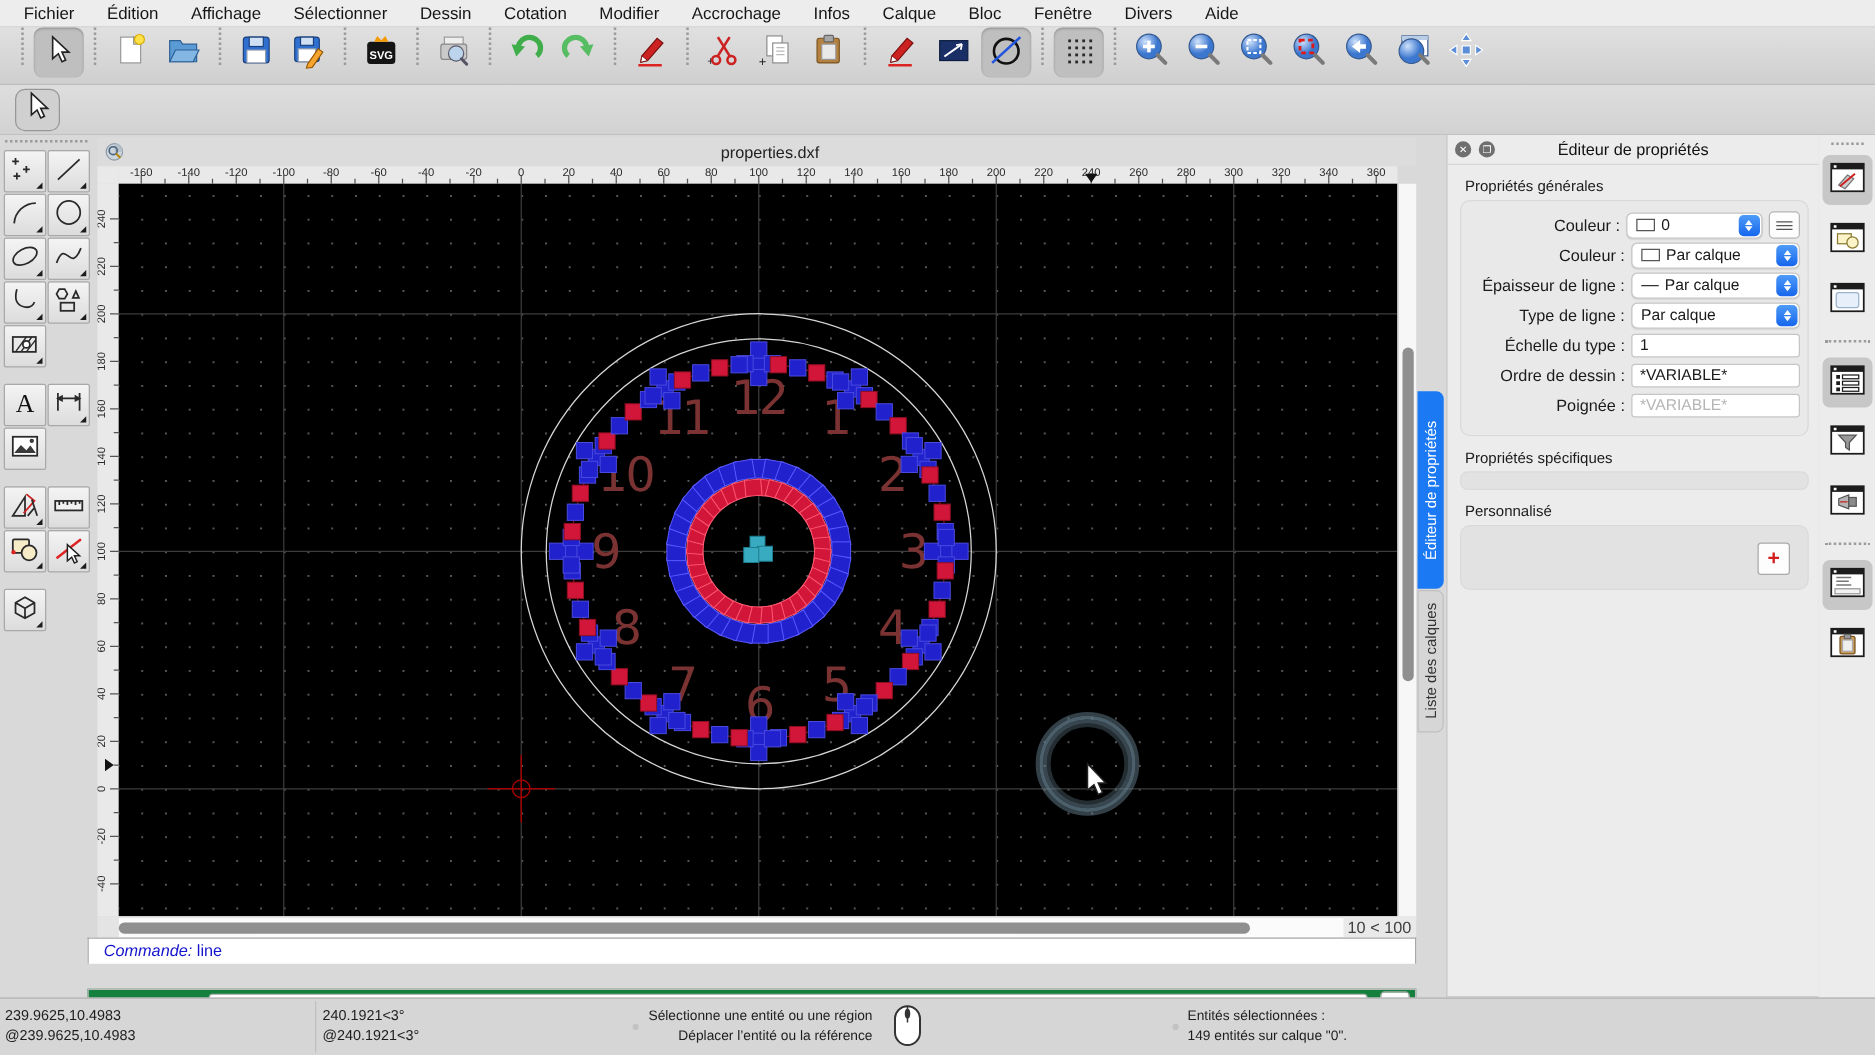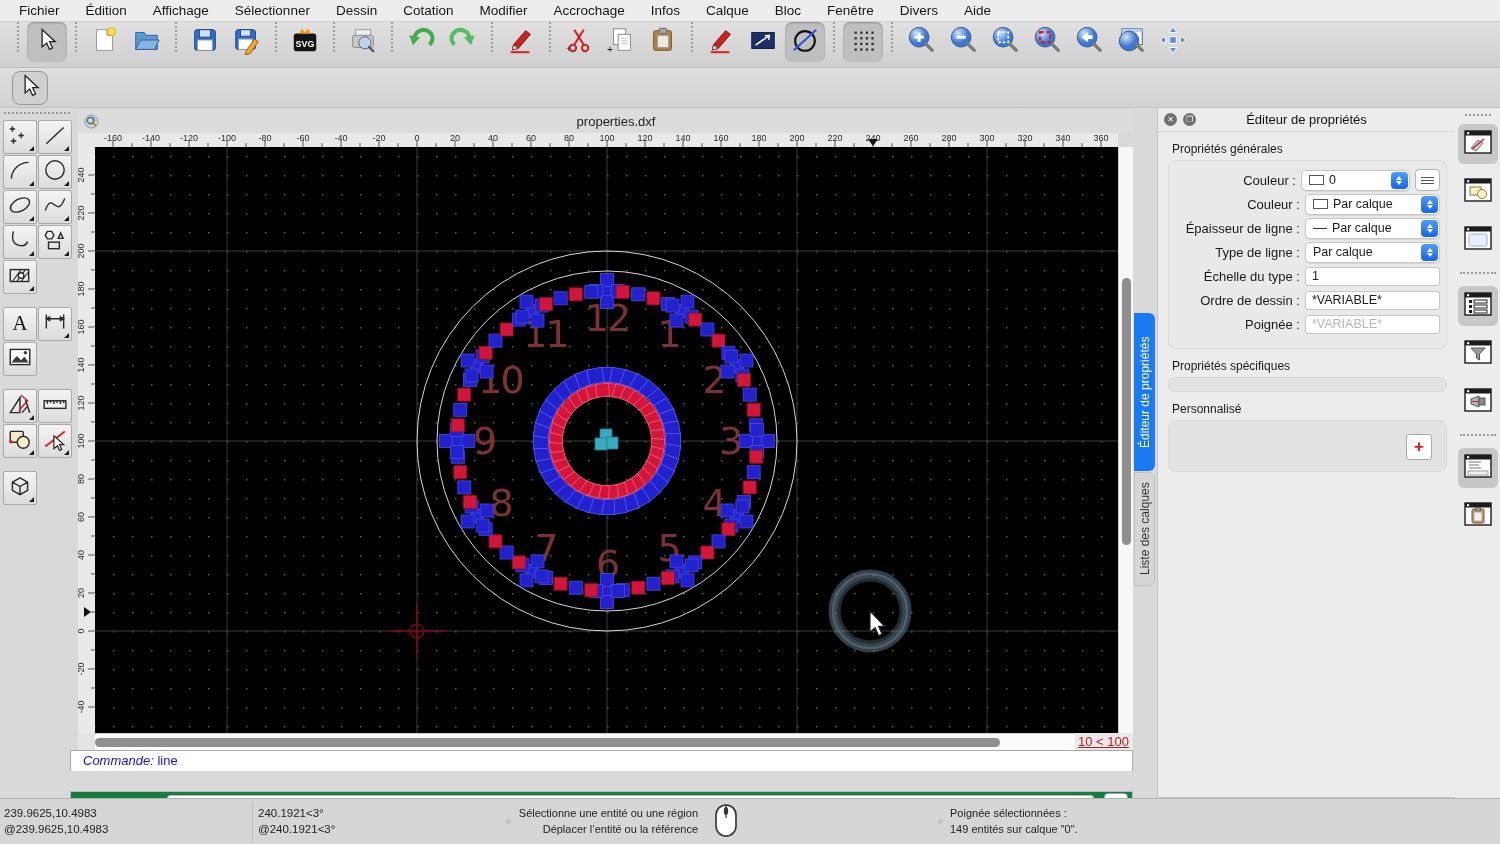--- a/index.html
+++ b/index.html
@@ -36,21 +36,21 @@
   #vruler { left:78px; top:147px; width:17px; height:586px; background:#e9e9e9; }
   #ruler-corner { left:78px; top:133px; width:17px; height:14px; background:#e9e9e9; }
   #canvas { left:95px; top:147px; width:1023px; height:586px; background:#000; }
 
   
   #vscroll { left:1118px; top:147px; width:15px; height:586px; background:#f7f7f7; border-left:1px solid #cfcfcf; }
   #vscroll .thumb { position:absolute; left:3px; width:9px; border-radius:5px; background:#8f8f8f; }
   #hscroll-corner { left:78px; top:733px; width:17px; height:17px; background:#e4e4e4; }
   #hscroll { left:95px; top:733px; width:980px; height:17px; background:#fbfbfb; border-top:1px solid #d0d0d0; }
   #hscroll .thumb { position:absolute; top:4px; height:9px; border-radius:5px; background:#8f8f8f; }
-  #grid-status { left:1075px; top:733px; width:58px; height:17px; background:#e9e9e9; font-size:13px; text-align:right; padding:1px 4px 0 0; color:#b91c1c;text-decoration:underline; }
+  #grid-status { left:1075px; top:733px; width:58px; height:17px; background:#e9e9e9; font-size:13px; text-align:right; padding:1px 4px 0 0; color:#404040; }
 
   
   .vtab { position:absolute; left:1134px; width:21px; display:flex; align-items:center; justify-content:center; writing-mode:vertical-rl; transform:rotate(180deg); font-size:12px; border-radius:6px 0 0 6px; }
   #tab-properties { top:313px; height:158px; background:#1b79f3; color:#fff; }
   #tab-layers { top:472px; height:114px; background:#d6d6d6; color:#333; border:1px solid #c0c0c0; }
 
   
   #dock { left:1157px; top:108px; width:298px; height:690px; background:#ececec; border-left:1px solid #c4c4c4; border-bottom:1px solid #c4c4c4; }
   #dock-header { position:relative; height:24px; border-bottom:1px solid #d6d6d6; display:flex; align-items:center; }
   .dock-circle { width:13px; height:13px; border-radius:50%; background:#6f6f6f; color:#fff; font-size:8px; line-height:13px; text-align:center; margin-left:6px; }
@@ -1045,16 +1045,16 @@
     <div>Sélectionne une entité ou une région</div>
     <div>Déplacer l’entité ou la référence</div>
   </div>
   <svg class="col" style="left:714px;top:4px;" width="24" height="36" viewBox="0 0 24 36">
     <rect x="2" y="2" width="20" height="31" rx="10" fill="#fff" stroke="#333" stroke-width="1.6"></rect>
     <line x1="12" y1="2" x2="12" y2="15" stroke="#333" stroke-width="1.2"></line>
     <ellipse cx="12" cy="8" rx="2.2" ry="4" fill="#333"></ellipse>
   </svg>
   <div class="sb-dot" style="left:938px;top:20px;"></div>
   <div class="col" style="left:950px;top:6px;font-size:11px;">
-    <div>Poignée sélectionnées :</div>
+    <div>Entités sélectionnées :</div>
     <div>149 entités sur calque "0".</div>
   </div>
 </div>
 
 </body></html>

